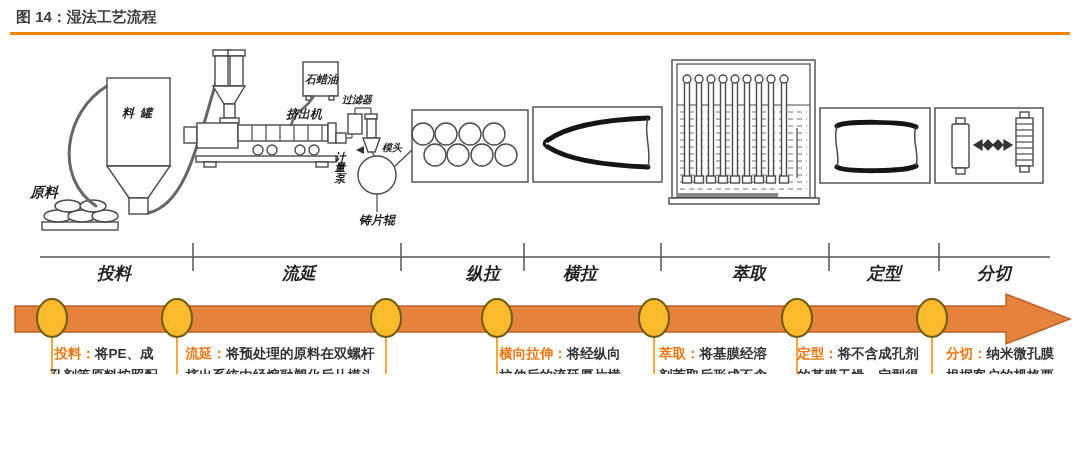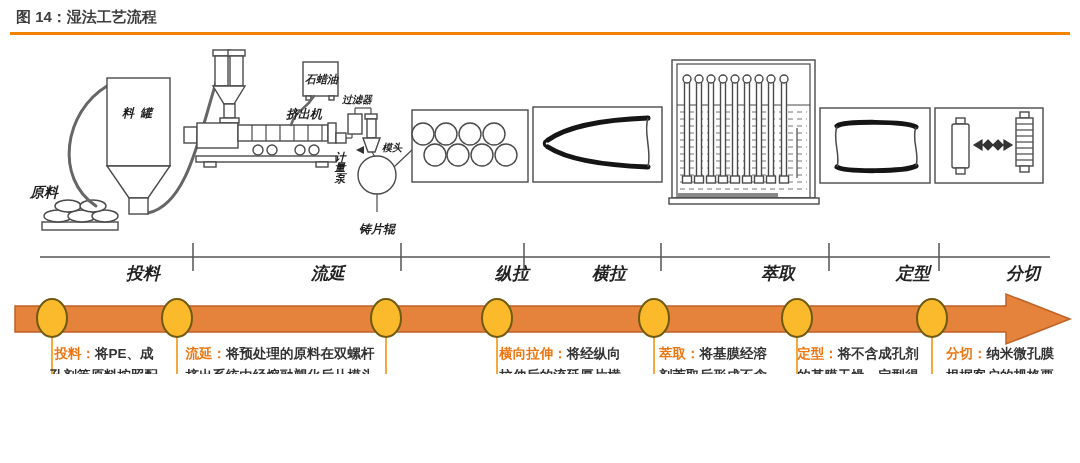--- a/index.html
+++ b/index.html
@@ -10,21 +10,21 @@
   .fig-title{position:absolute;left:16px;top:8px;font-size:15px;font-weight:700;color:#3d3d3d;}
   .title-rule{position:absolute;left:10px;top:32px;width:1060px;height:3px;background:var(--accent,#F08300);}
   .footer-rule{position:absolute;left:8px;top:430px;width:1064px;height:2px;background:var(--accent,#F08300);}
   .source{position:absolute;left:17px;top:438px;font-size:13px;font-weight:600;color:#3f3f3f;}
 
   .dlabel{position:absolute;font-family:"DejaVu Serif",serif;font-style:italic;font-weight:600;
           color:#1e1e1e;font-size:12px;white-space:nowrap;}
   .dlabel.vert{writing-mode:vertical-rl;text-orientation:upright;letter-spacing:11px;}
 
   .stage{position:absolute;top:262px;transform:translateX(-50%);font-family:Liberation Serif, serif;
-         font-style:italic;font-weight:700;color:#222;font-size:17px;white-space:nowrap;margin-left:29px;}
+         font-style:italic;font-weight:700;color:#222;font-size:17px;white-space:nowrap;}
 
   .step{position:absolute;top:343px;text-align:center;font-size:13.5px;line-height:22px;
         font-weight:700;color:#333;}
   .step .kw{color:var(--keyword,#EE7611);}
 
   .watermark{position:absolute;right:2px;top:414px;font-size:37px;font-weight:700;color:#3c3c3c;
              letter-spacing:1px;transform:skewX(-4deg);opacity:.93;white-space:nowrap;z-index:5;}
 
   
   .ln{stroke:#4a4a4a;stroke-width:1.2;fill:none;}
@@ -264,21 +264,21 @@
     </g>
   </svg>
 
   <div class="dlabel" style="left:30px;top:184px;font-size:14px;">原料</div>
   <div class="dlabel" style="left:122px;top:105px;letter-spacing:6px;">料罐</div>
   <div class="dlabel" style="left:305px;top:72px;font-size:11px;">石蜡油</div>
   <div class="dlabel" style="left:286px;top:106px;">挤出机</div>
   <div class="dlabel" style="left:342px;top:93px;font-size:10px;">过滤器</div>
   <div class="dlabel vert" style="left:331px;top:142px;font-size:11px;">计量泵</div>
   <div class="dlabel" style="left:382px;top:141px;font-size:10px;">模头</div>
-  <div class="dlabel" style="left:359px;top:221px;">铸片辊</div>
+  <div class="dlabel" style="left:359px;top:212px;">铸片辊</div>
 
   <div class="stage" style="left:114px;">投料</div>
   <div class="stage" style="left:299px;">流延</div>
   <div class="stage" style="left:483px;">纵拉</div>
   <div class="stage" style="left:580px;">横拉</div>
   <div class="stage" style="left:749px;">萃取</div>
   <div class="stage" style="left:884px;">定型</div>
   <div class="stage" style="left:994px;">分切</div>
 
   <div class="step" style="left:48px;width:112px;">

